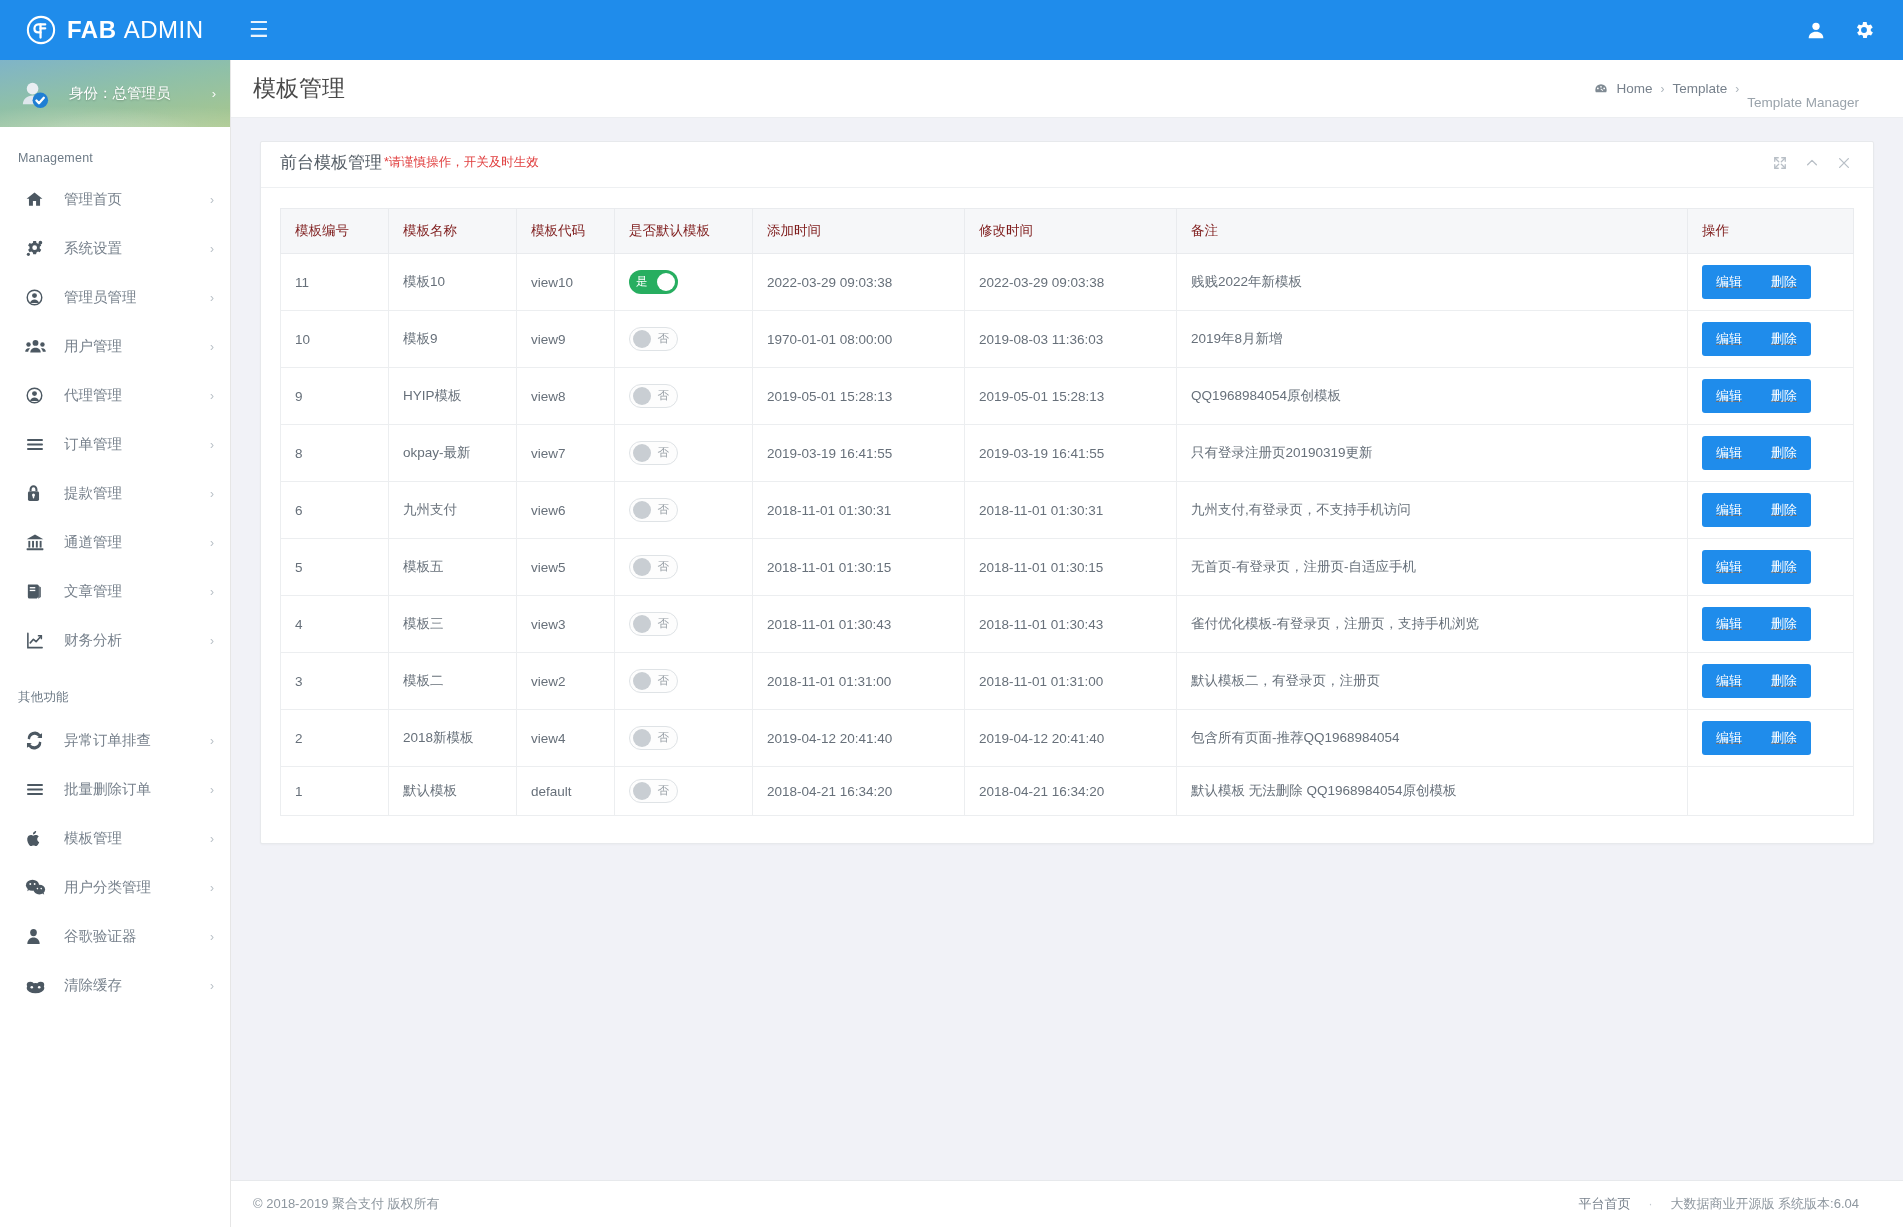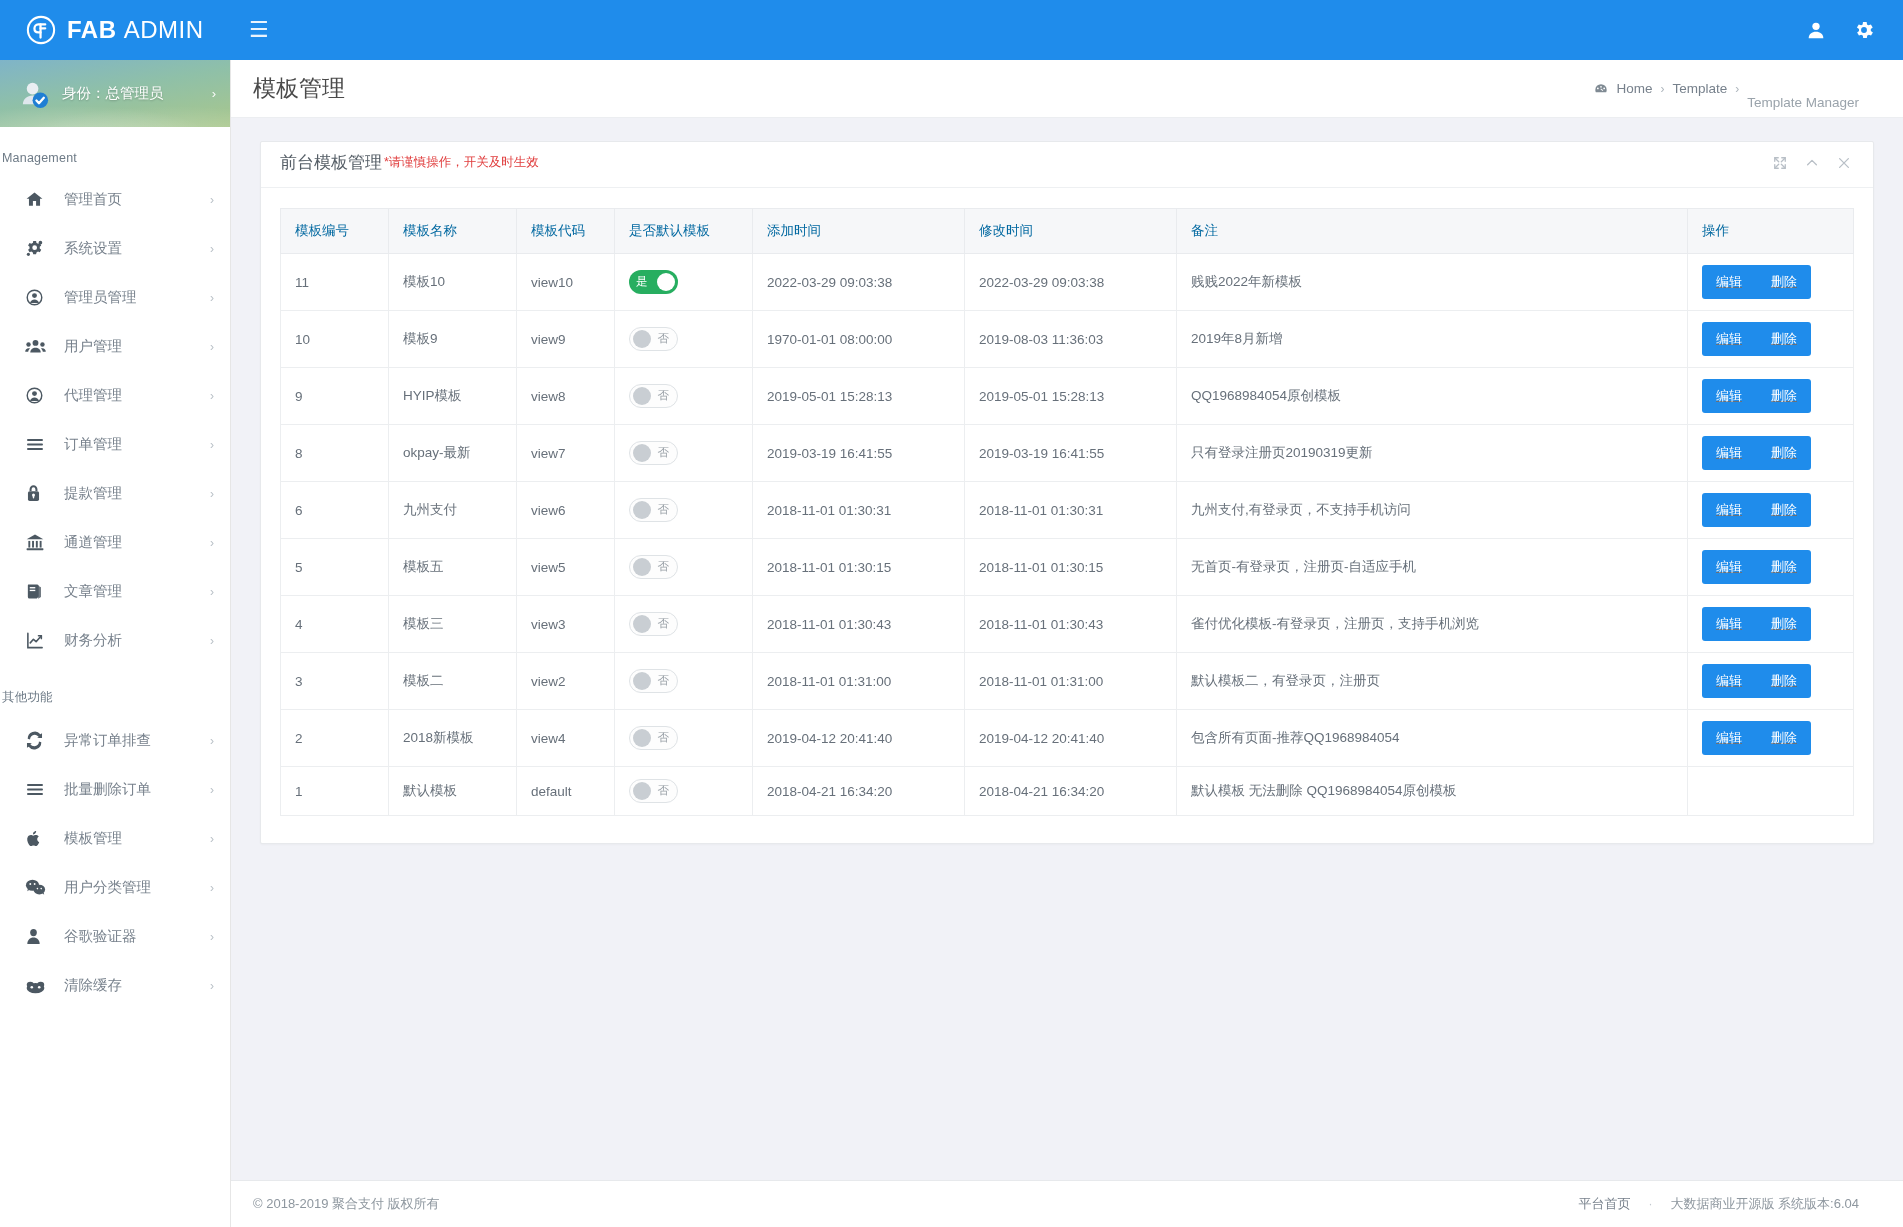--- a/index.html
+++ b/index.html
@@ -53,27 +53,27 @@
     display: flex; align-items: center; padding: 0 14px 0 18px;
     overflow: hidden;
   }
   .profile::after {
     content:""; position:absolute; left:0; bottom:0; width:100%; height:26px;
     background: radial-gradient(ellipse at 30% 120%, rgba(255,255,255,.28), transparent 60%),
                 radial-gradient(ellipse at 75% 130%, rgba(255,255,255,.22), transparent 60%);
   }
   .avatar { width: 33px; height: 33px; position: relative; flex: 0 0 auto; z-index:2;}
   .profile-label {
-    color: #ffffff; font-size: 14.5px; margin-left: 11px; z-index: 2;
+    color: #ffffff; font-size: 14.5px; margin-left: 18px; z-index: 2;
     text-shadow: 0 1px 2px rgba(0,0,0,.22); white-space: nowrap; text-align: center;
   }
   .profile-arrow { margin-left: auto; color: #fff; font-size: 13px; z-index:2; opacity:.95;}
 
   .menu-heading {
-    font-size: 12.5px; color: #6d7a86; padding: 24px 0 10px 2px;
+    font-size: 12.5px; color: #6d7a86; padding: 24px 0 10px 18px;
     letter-spacing: .2px;
   }
   .menu-item {
     display: flex; align-items: center;
     height: 49px; padding: 0 16px 0 25px;
     cursor: pointer; position: relative;
   }
   .menu-icon {
     width: 22px; height: 20px; flex: 0 0 auto;
     display: flex; align-items: center; justify-content: flex-start;
@@ -136,21 +136,21 @@
     padding: 9px 16px 9px 13px; cursor: pointer;
     display: inline-flex; align-items: center; gap: 7px;
     font-family: inherit;
   }
   .btn-add svg { display:block; }
 
   
   table.tmpl-table { width: 100%; border-collapse: collapse; table-layout: fixed; }
   table.tmpl-table th {
     background: #f6f7f9;
-    font-size: 13.5px; color: #0369a1; font-weight: 400;
+    font-size: 13.5px; color: #7f1d1d; font-weight: 400;
     text-align: left; padding: 13px 12px 13px 14px;
     border: 1px solid #e9ebee;
     white-space: nowrap;
   }
   table.tmpl-table td {
     font-size: 13.5px; color: #67707a;
     padding: 11px 12px 11px 14px;
     border: 1px solid #eceef0;
     height: 49px;
     white-space: nowrap; overflow: hidden; text-overflow: ellipsis;

